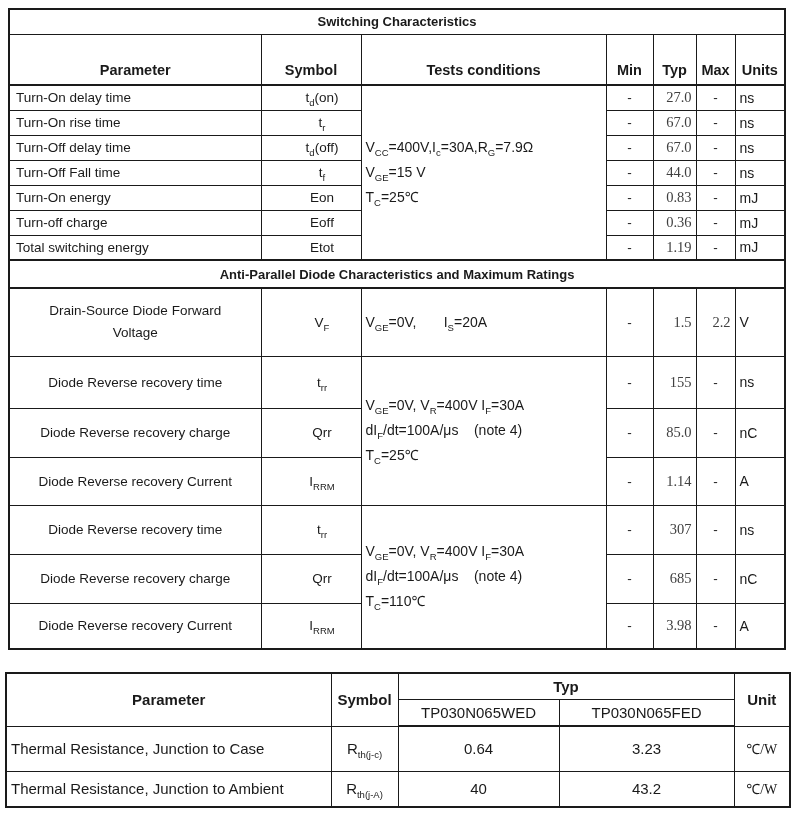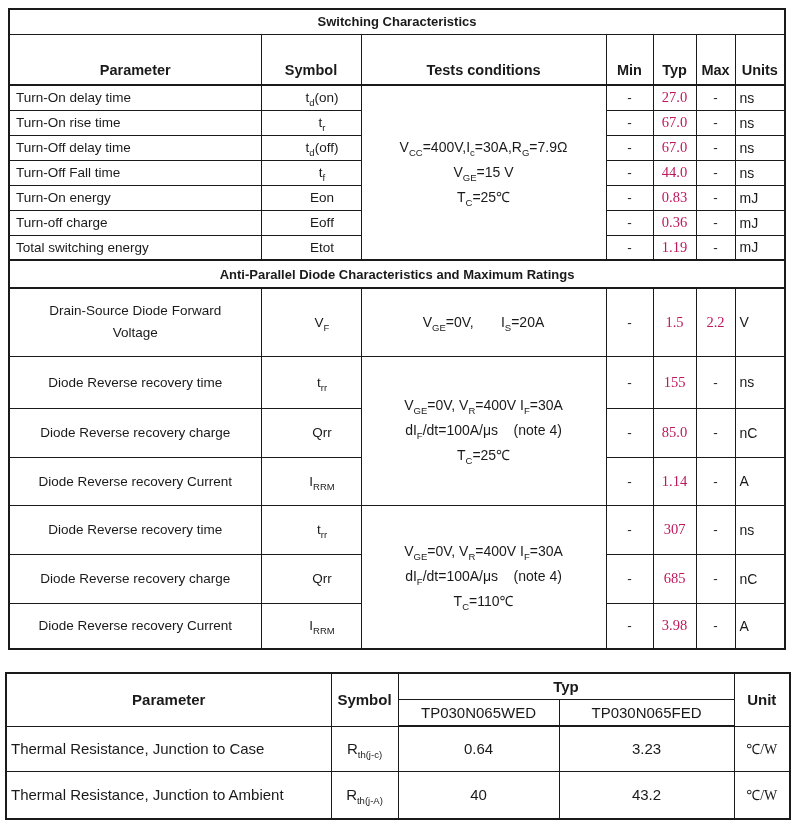--- a/index.html
+++ b/index.html
@@ -12,23 +12,23 @@
   td{border:1px solid #1a1a1a;padding:0 4px;font-size:13.5px;vertical-align:middle;overflow:hidden;}
   .t1{position:absolute;left:8px;top:8px;width:776px;border:2px solid #1a1a1a;}
   .t2{position:absolute;left:5px;top:672px;width:784px;border:2px solid #1a1a1a;}
   .title-cell{font-weight:bold;text-align:center;font-size:13px;}
   .hdr{font-weight:bold;text-align:center;vertical-align:bottom;padding-bottom:6px;font-size:14.5px;}
   .hdr-row td{border-bottom-width:2px;}
   .section-row td{border-top-width:2px;border-bottom-width:2px;}
   .pl{text-align:left;padding-left:6px;}
   .pc{text-align:center;}
   .c{text-align:center;padding-left:26px;}
-  .cond{text-align:center;line-height:25px;font-size:14px;}
+  .cond{text-align:left;line-height:25px;font-size:14px;}
   .cond div{white-space:nowrap;}
-  .val{font-family:"Liberation Serif",serif;font-size:14.5px;text-align:center;color:#be185d;}
+  .val{font-family:"Liberation Serif",serif;font-size:14.5px;text-align:right;color:#404040;}
   .dash{text-align:center;}
   .unit{font-size:14px;}
   sub{font-size:9.5px;line-height:0;}
   .t2 td{font-size:15px;}
   .t2 .hdr2{font-weight:bold;text-align:center;font-size:15px;vertical-align:middle;padding-bottom:0;}
   .t2 .parts-row td{border-bottom-width:2px;}
   .t2 .pl2{text-align:left;padding-left:4px;}
   .t2 .num{text-align:center;}
   .t2 .unit2{text-align:center;font-family:"Liberation Serif",serif;font-size:14px;}
   .vf-param div{line-height:22px;}
@@ -217,21 +217,21 @@
     <td class="num">TP030N065WED</td>
     <td class="num">TP030N065FED</td>
   </tr>
   <tr style="height:45px">
     <td class="pl2">Thermal Resistance, Junction to Case</td>
     <td class="num"><span>R</span><sub>th(j-c)</sub></td>
     <td class="num">0.64</td>
     <td class="num">3.23</td>
     <td class="unit2">℃/W</td>
   </tr>
-  <tr style="height:48px">
+  <tr style="height:36px">
     <td class="pl2">Thermal Resistance, Junction to Ambient</td>
     <td class="num"><span>R</span><sub>th(j-A)</sub></td>
     <td class="num">40</td>
     <td class="num">43.2</td>
     <td class="unit2">℃/W</td>
   </tr>
 </tbody>
   </table>
 
 </body></html>

